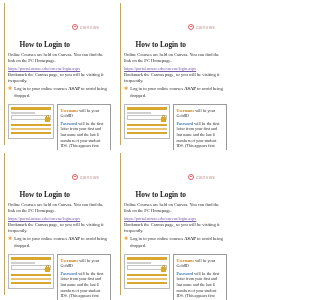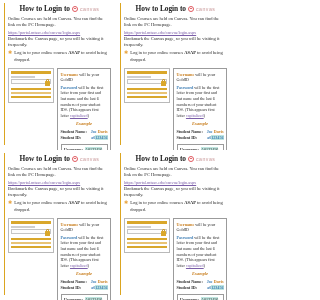--- a/index.html
+++ b/index.html
@@ -37,20 +37,21 @@
     gap:2px;
     margin-bottom:2.5px;
     white-space:nowrap;
   }
   .title-txt{
     font-family:"Liberation Serif", serif;
     font-weight:bold;
     font-size:7.4px;
     color:#1a1a1a;
     letter-spacing:-0.05px;
+    margin-top:36px;
   }
   .canvas-logo{
     width:6px;height:6px;border-radius:50%;
     border:1.1px solid #e0595f;
     box-sizing:border-box;
     flex:0 0 auto;
     position:relative;
   }
   .canvas-logo::after{
     content:"";

